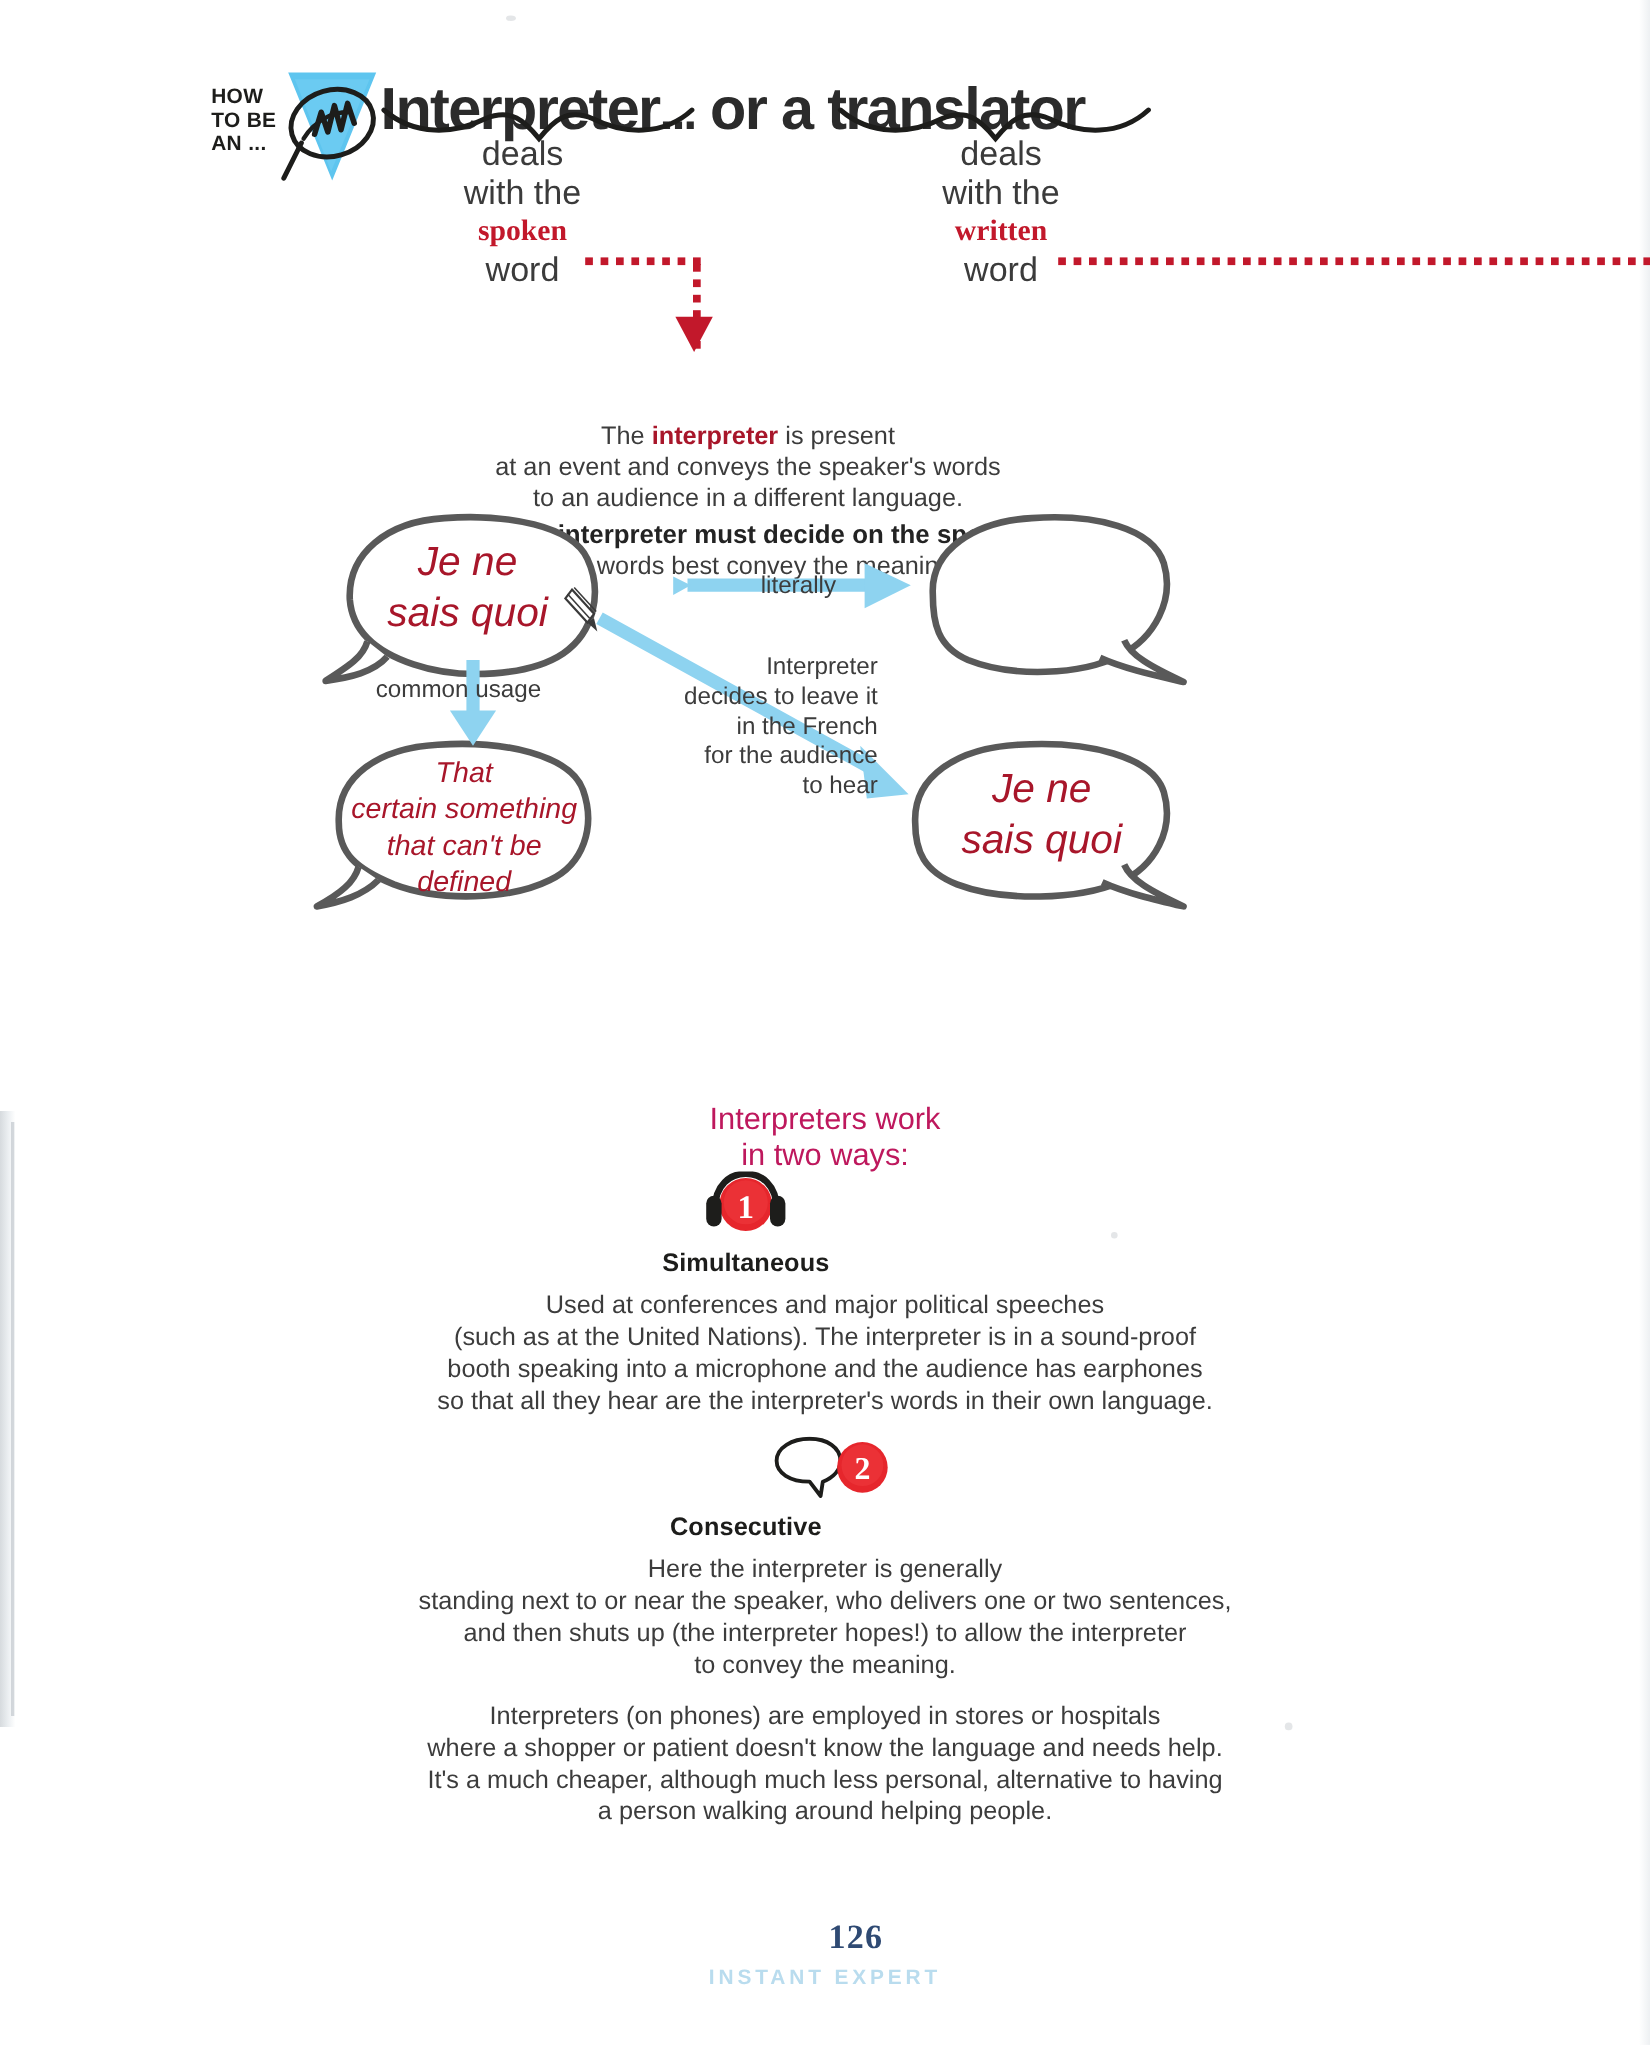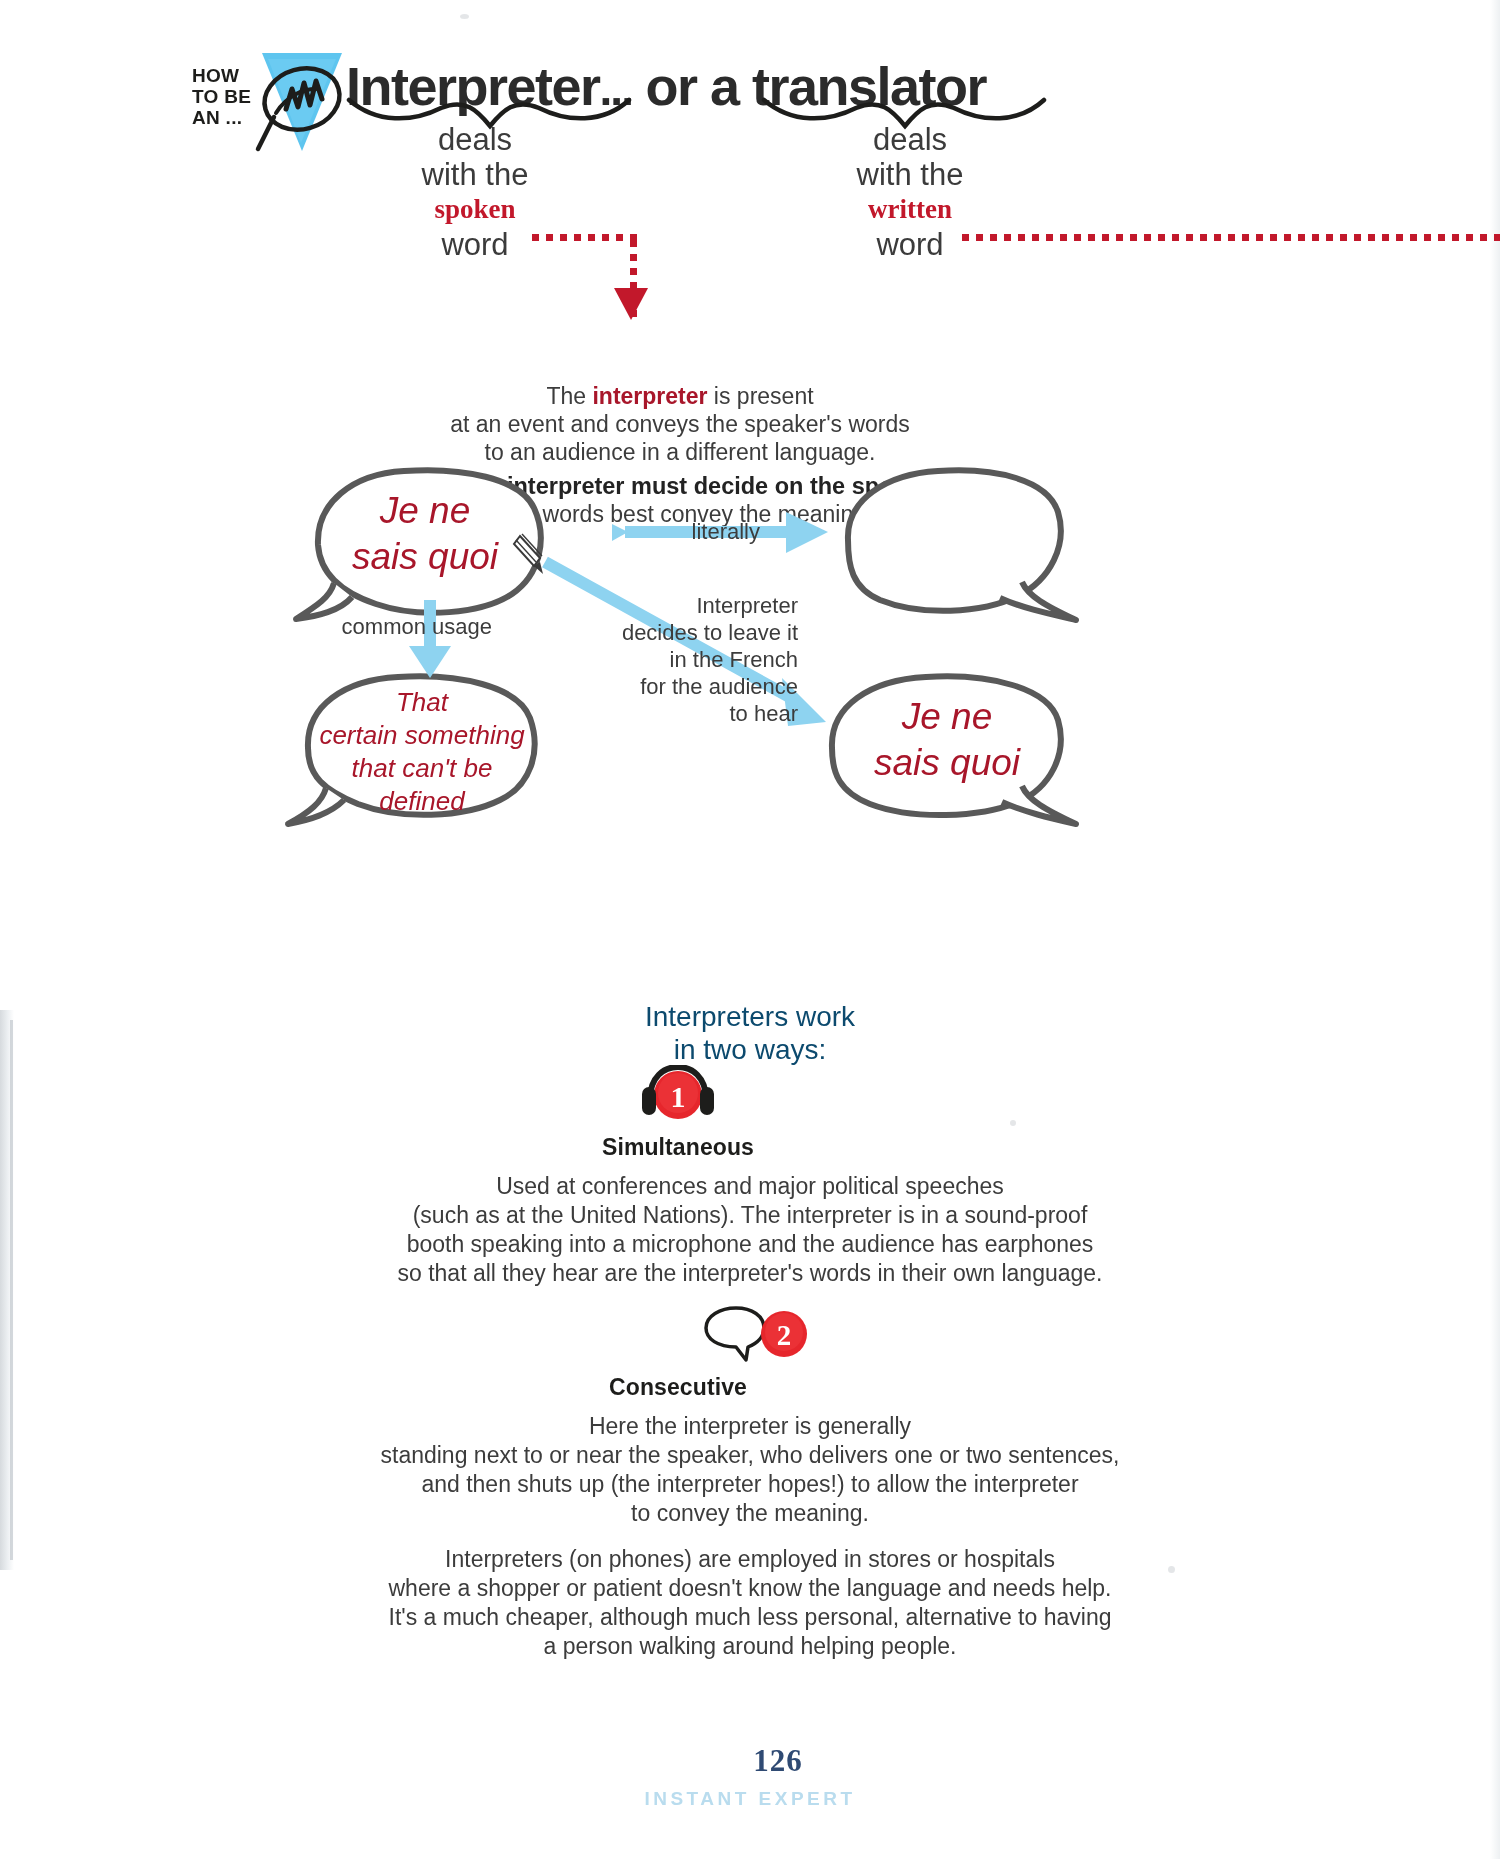--- a/index.html
+++ b/index.html
@@ -43,21 +43,21 @@
   .scan-speck {
     position: absolute;
     background: #c9ced2;
     border-radius: 50%;
     opacity: .5;
   }
 
   
   .header {
     position: absolute;
-    left: 0; top: 21px;
+    left: 0; top: 34px;
     width: 1500px;
     height: 120px;
   }
   .howtobe {
     position: absolute;
     left: 192px; top: 44px;
     font-family: "Liberation Sans", sans-serif;
     font-weight: bold;
     font-size: 19px;
     line-height: 21px;
@@ -153,21 +153,21 @@
   .para.intro .red-b { color: #a8162a; font-weight: bold; }
   .para.intro .blk-b { color: #232323; font-weight: bold; font-size: 23.5px; }
 
   .two-ways {
     position: absolute;
     left: 480px; top: 1000px; width: 540px;
     text-align: center;
     font-family: "Liberation Sans", sans-serif;
     font-weight: 300;
     font-size: 28px; line-height: 33px;
-    color: #0c4a6e;
+    color: #be185d;
   }
 
   .mode-title {
     position: absolute;
     text-align: center;
     font-family: "Liberation Sans", sans-serif;
     font-weight: bold;
     font-size: 23px;
     color: #1d1d1b;
     width: 540px;

